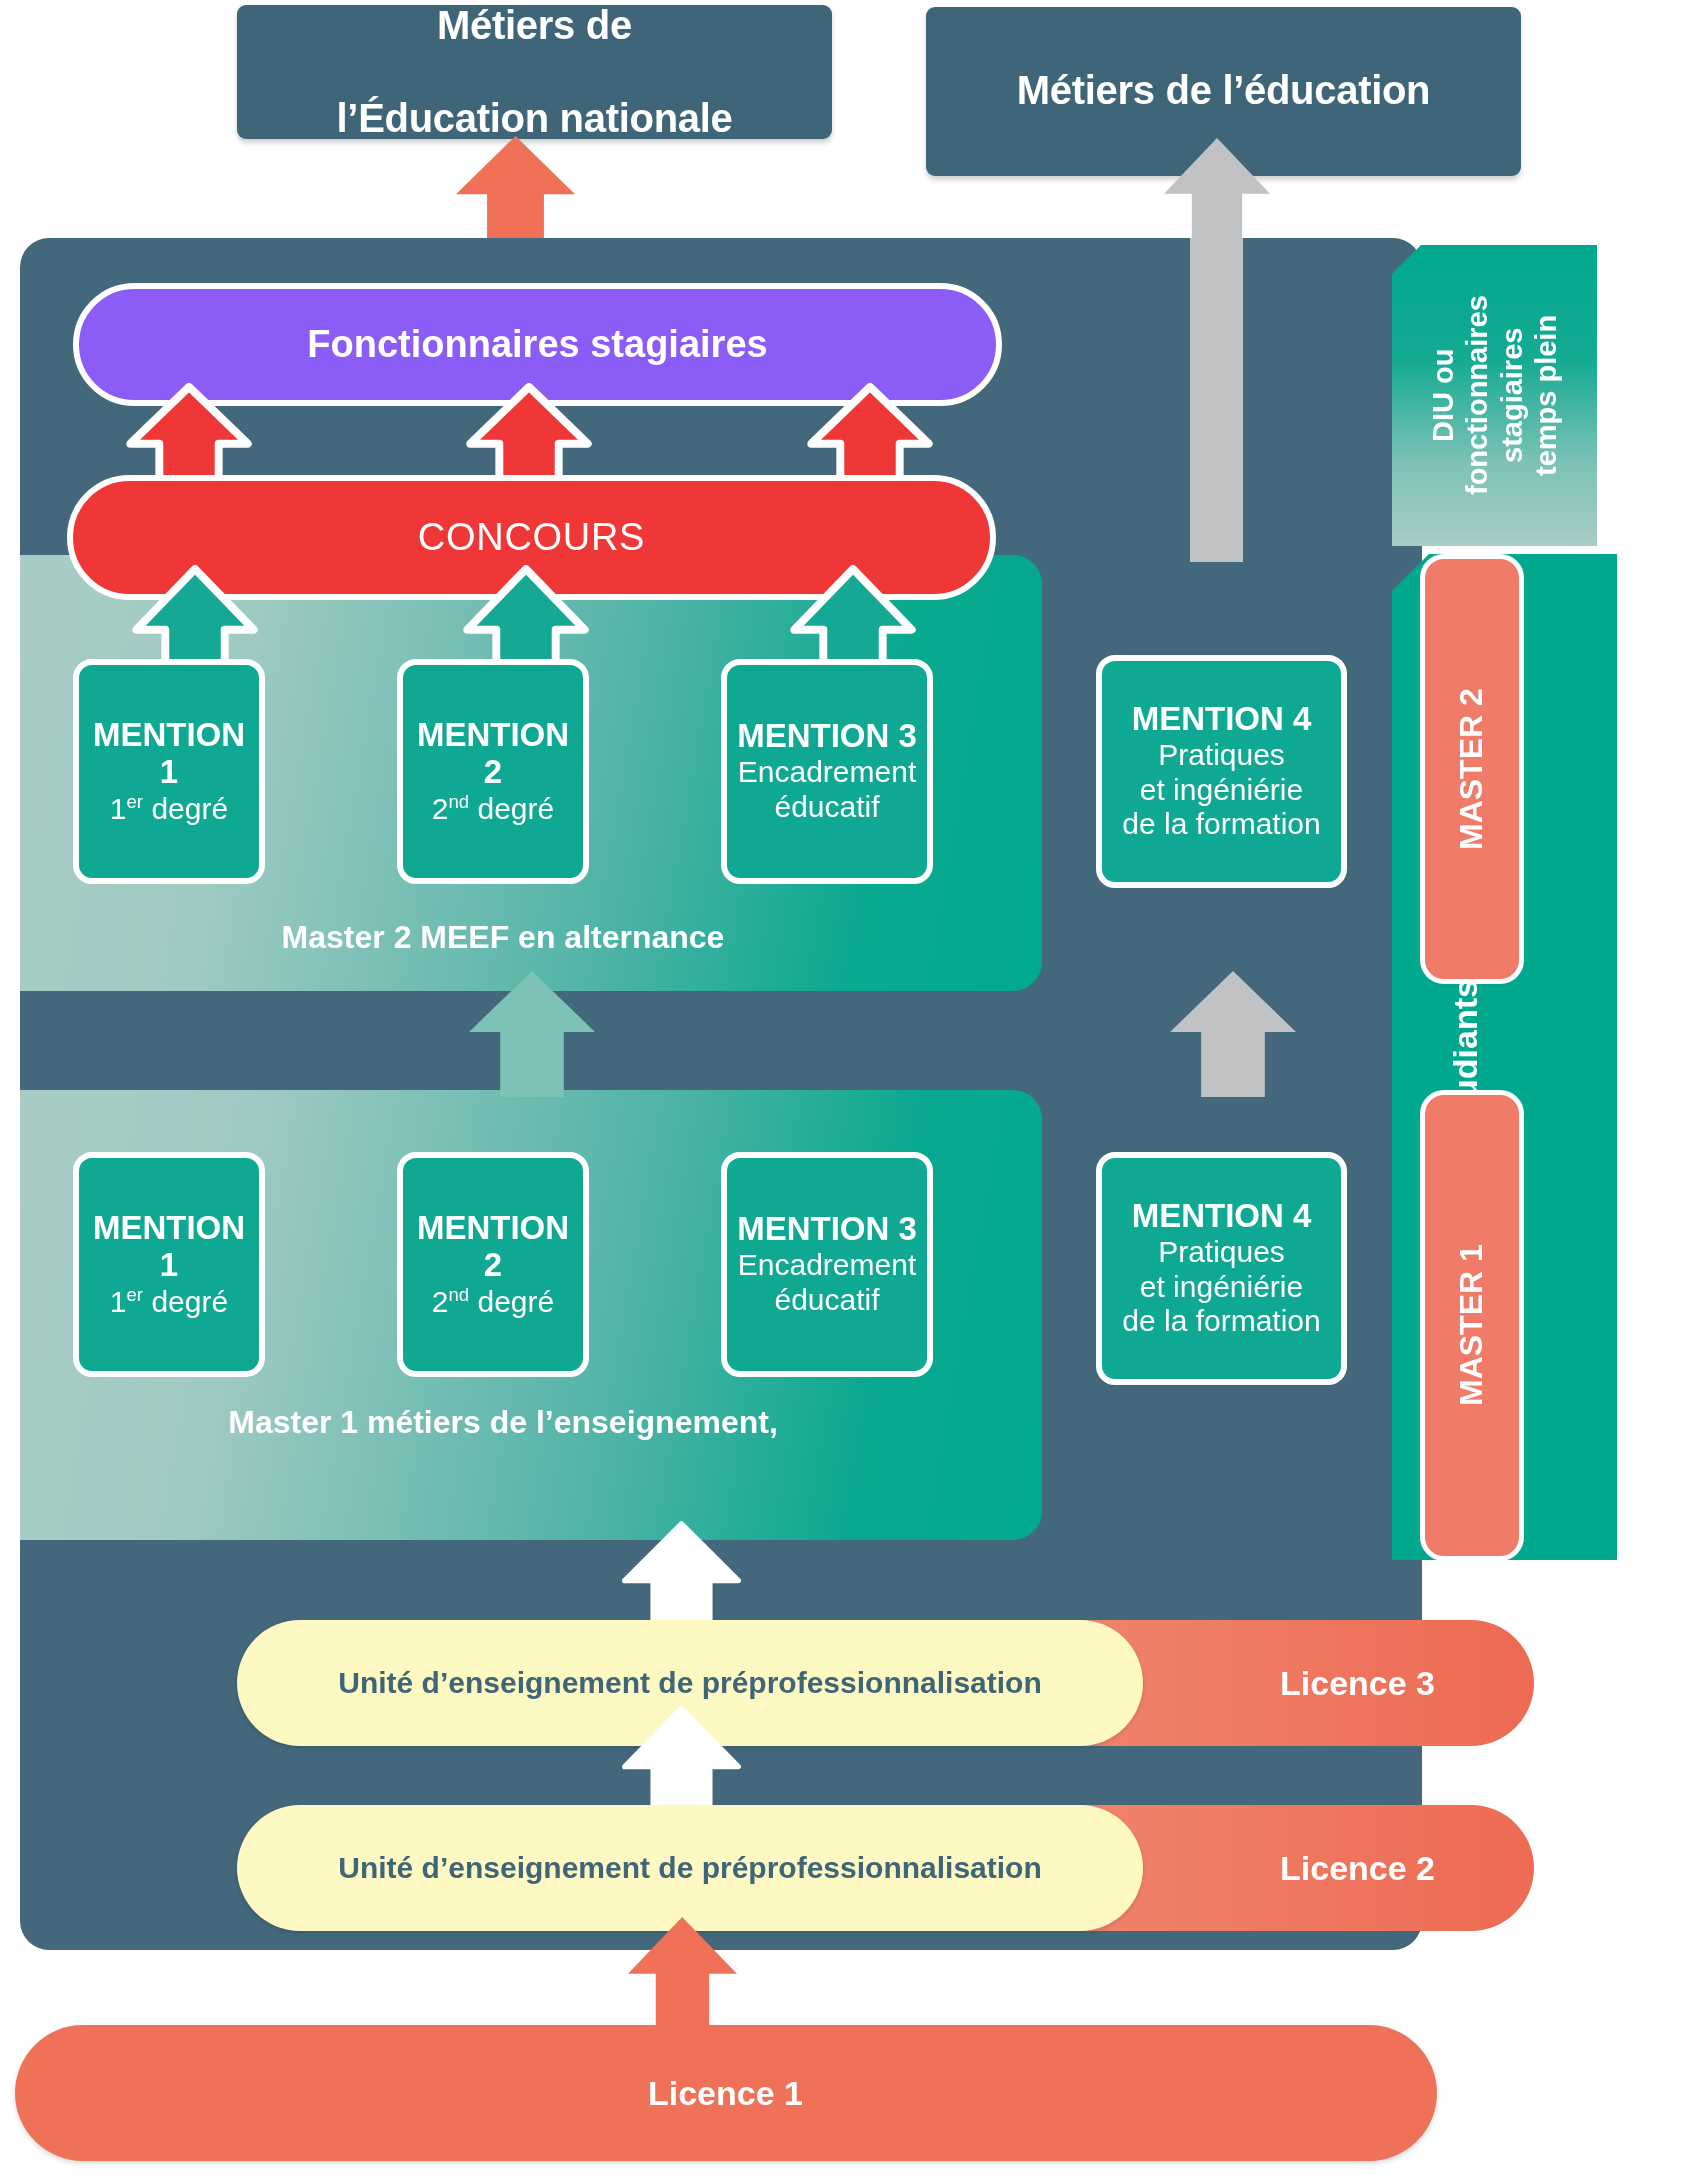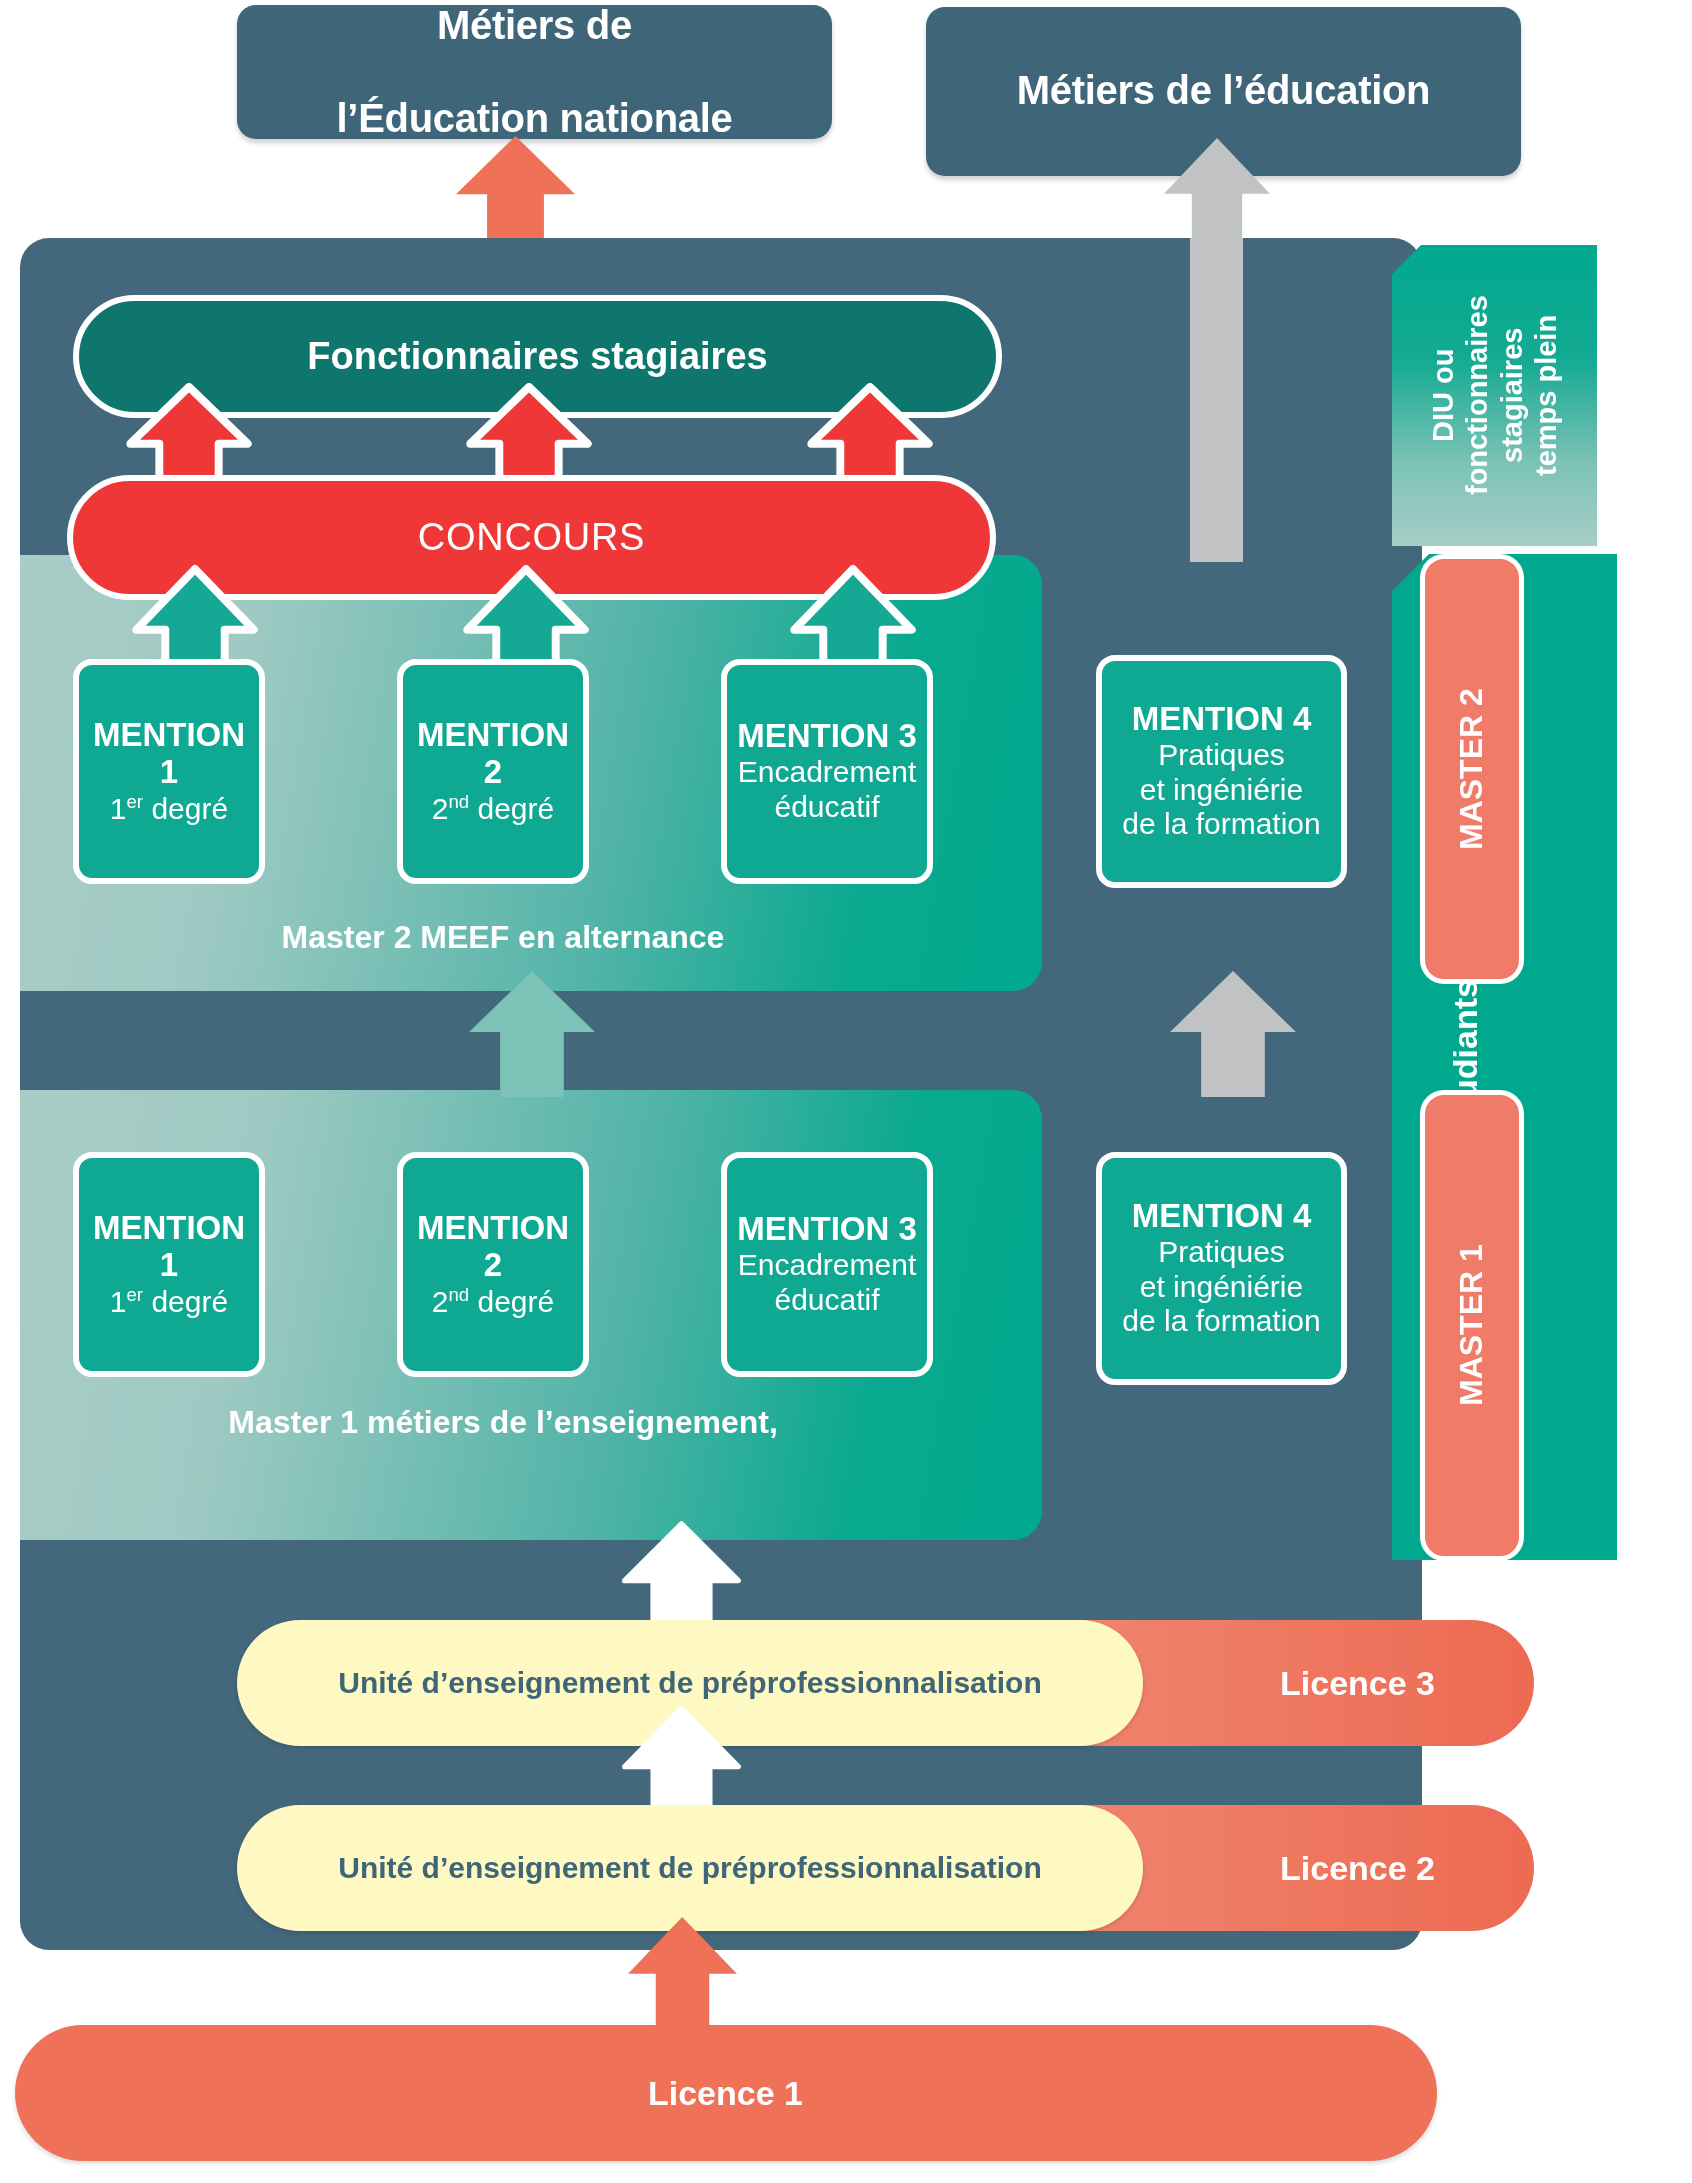--- a/index.html
+++ b/index.html
@@ -9,43 +9,43 @@
     width:1693px;height:2183px;
     background:#ffffff;
     overflow:hidden;
   }
   .abs{position:absolute;}
   .ctr{display:flex;align-items:center;justify-content:center;text-align:center;}
 
   
   .dest{
     background:#3f6578;
-    border-radius:19px;
+    border-radius:9px;
     color:#ffffff;
     font-weight:bold;
     font-size:40px;
     line-height:1.14;
     letter-spacing:-0.3px;
     box-shadow:0 3.3px 5.3px rgba(0,0,0,.18);
     gap:48px;
   }
 
   
   .darkbox{
     background:#43687b;
     border-radius:29px;
   }
 
   
   .pill{border-radius:661px;}
   .fonct{
-    background:#0f766e;
+    background:#8b5cf6;
     border:6px solid #ffffff;
     box-sizing:border-box;
-    color:#fff;font-weight:bold;font-size:38px;margin-top:12px;
+    color:#fff;font-weight:bold;font-size:38px;
   }
   .concours{
     background:#ef3737;
     border:6px solid #ffffff;
     box-sizing:border-box;
     color:#fff;font-weight:normal;font-size:38px;letter-spacing:0.7px;
   }
 
   
   .greyband{background:#cfd1d3;}

